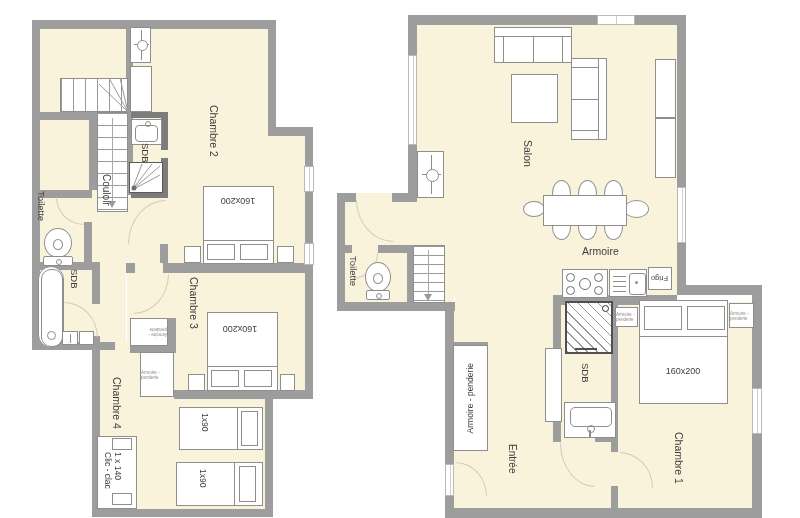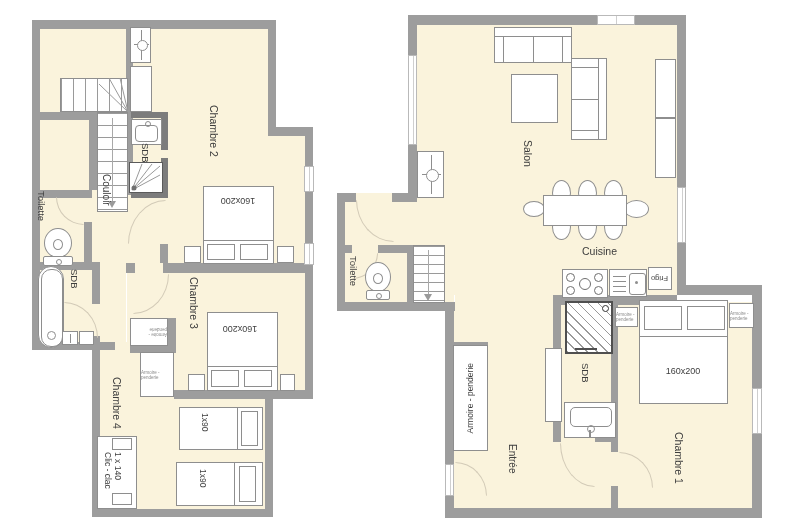--- a/index.html
+++ b/index.html
@@ -296,19 +296,19 @@
 
     <div class="fu" style="left:639px;top:300px;width:89px;height:104px"></div>
     <div class="fu" style="left:644px;top:306px;width:38px;height:24px"></div>
     <div class="fu" style="left:687px;top:306px;width:38px;height:24px"></div>
     <div class="ln" style="left:639px;top:336px;width:89px;height:1px"></div>
     <div class="lbl ctr" style="left:655px;top:366px;width:56px;height:12px;font-size:9px">160x200</div>
     <div class="fu tiny" style="left:615px;top:307px;width:23px;height:20px">Armoire - penderie</div>
     <div class="fu tiny" style="left:729px;top:303px;width:25px;height:25px">Armoire - penderie</div>
 
     <div class="lbl v" style="left:521px;top:140px;font-size:10.5px">Salon</div>
-    <div class="lbl" style="left:582px;top:246px;font-size:10.5px">Cuisine</div>
+    <div class="lbl" style="left:582px;top:246px;font-size:10.5px">Armoire</div>
     <div class="lbl v" style="left:348px;top:256px;font-size:9.5px">Toilette</div>
     <div class="lbl v" style="left:507px;top:444px;font-size:10px">Entrée</div>
     <div class="lbl v" style="left:580px;top:363px;font-size:9.5px">SDB</div>
     <div class="lbl v" style="left:672px;top:432px;font-size:10.5px">Chambre 1</div>
   </div>
 </div>
 
 </body></html>

